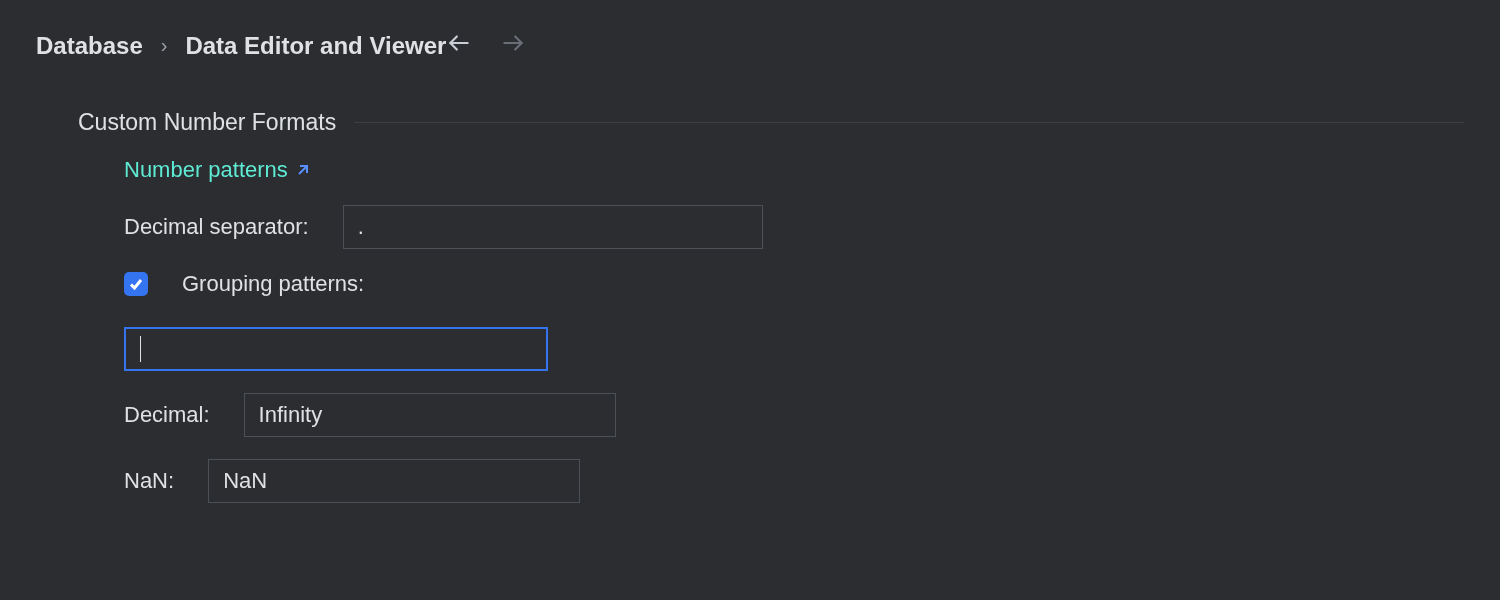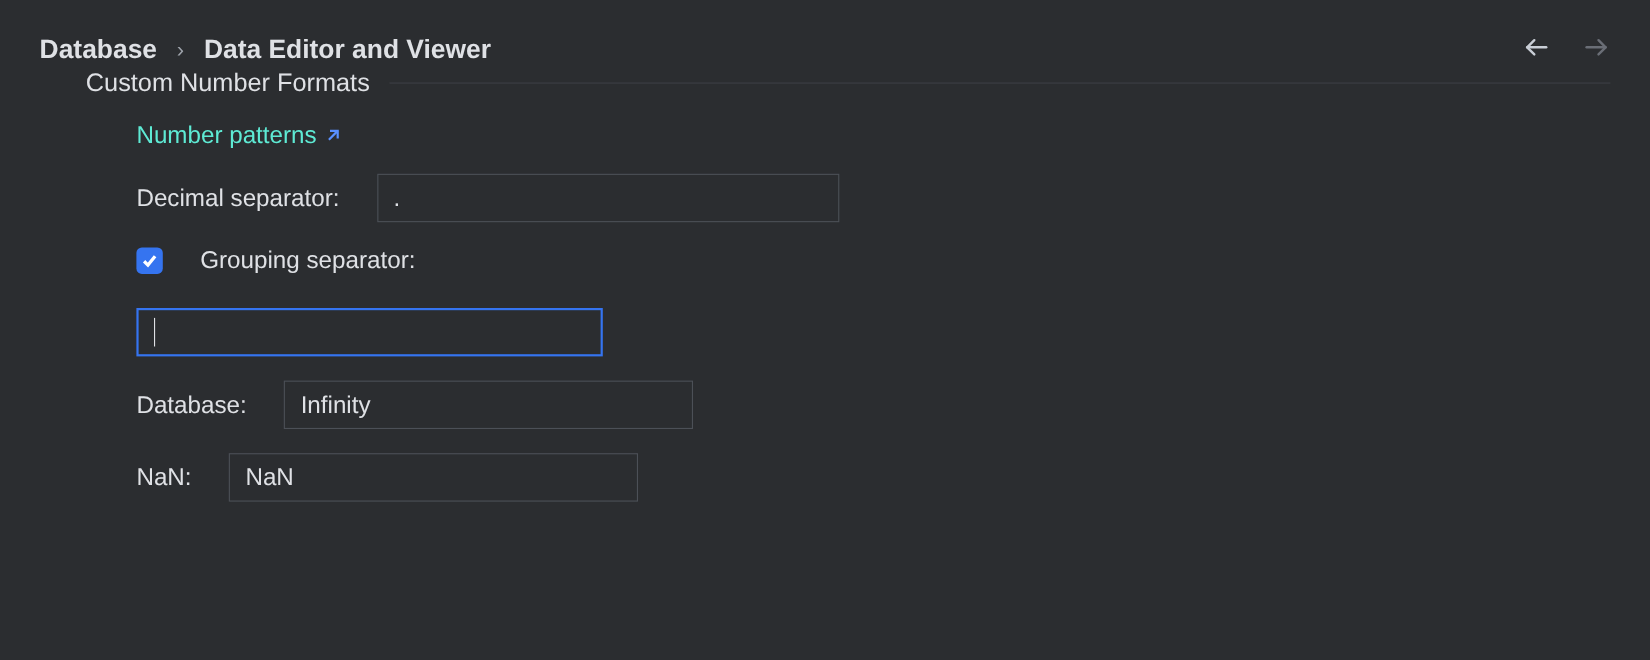--- a/index.html
+++ b/index.html
@@ -12,22 +12,22 @@
       color: #dfe1e5;
       font-family: -apple-system, BlinkMacSystemFont, "Segoe UI", sans-serif;
       font-size: 20px;
       width: 1500px;
       height: 600px;
       overflow: hidden;
       padding: 30px 36px;
     }
     .header-row {
       display: flex;
-      justify-content: space-between;
-      align-items: center;
+      align-items: center;
+      margin-bottom: 48px;
     }
     .breadcrumb {
       display: flex;
       align-items: center;
       gap: 18px;
       font-size: 24px;
       font-weight: 600;
     }
     .breadcrumb .sep {
       color: #9ea3ab;
@@ -189,32 +189,32 @@
       <span class="label">Decimal separator:</span>
       <input class="text-field decimal-input" value="." style="">
     </div>
 
     <div class="row">
       <span class="checkbox">
         <svg viewBox="0 0 16 16">
             <polyline points="3,8.5 6.5,12 13,4"></polyline>
           </svg>
       </span>
-      <span class="label">Grouping separator:</span>
+      <span class="label">Grouping patterns:</span>
     </div>
 
     <div class="grouping-block">
       <span class="grouping-wrap">
         <input class="text-field focused grouping-input" value="" style="">
         <span class="caret"></span>
       </span>
     </div>
 
     <div class="row">
-      <span class="label">Database:</span>
+      <span class="label">Decimal:</span>
       <input class="text-field infinity-input" value="Infinity" style="">
     </div>
 
     <div class="row">
       <span class="label">NaN:</span>
       <input class="text-field nan-input" value="NaN" style="">
     </div>
 
   </div>
 </div>

